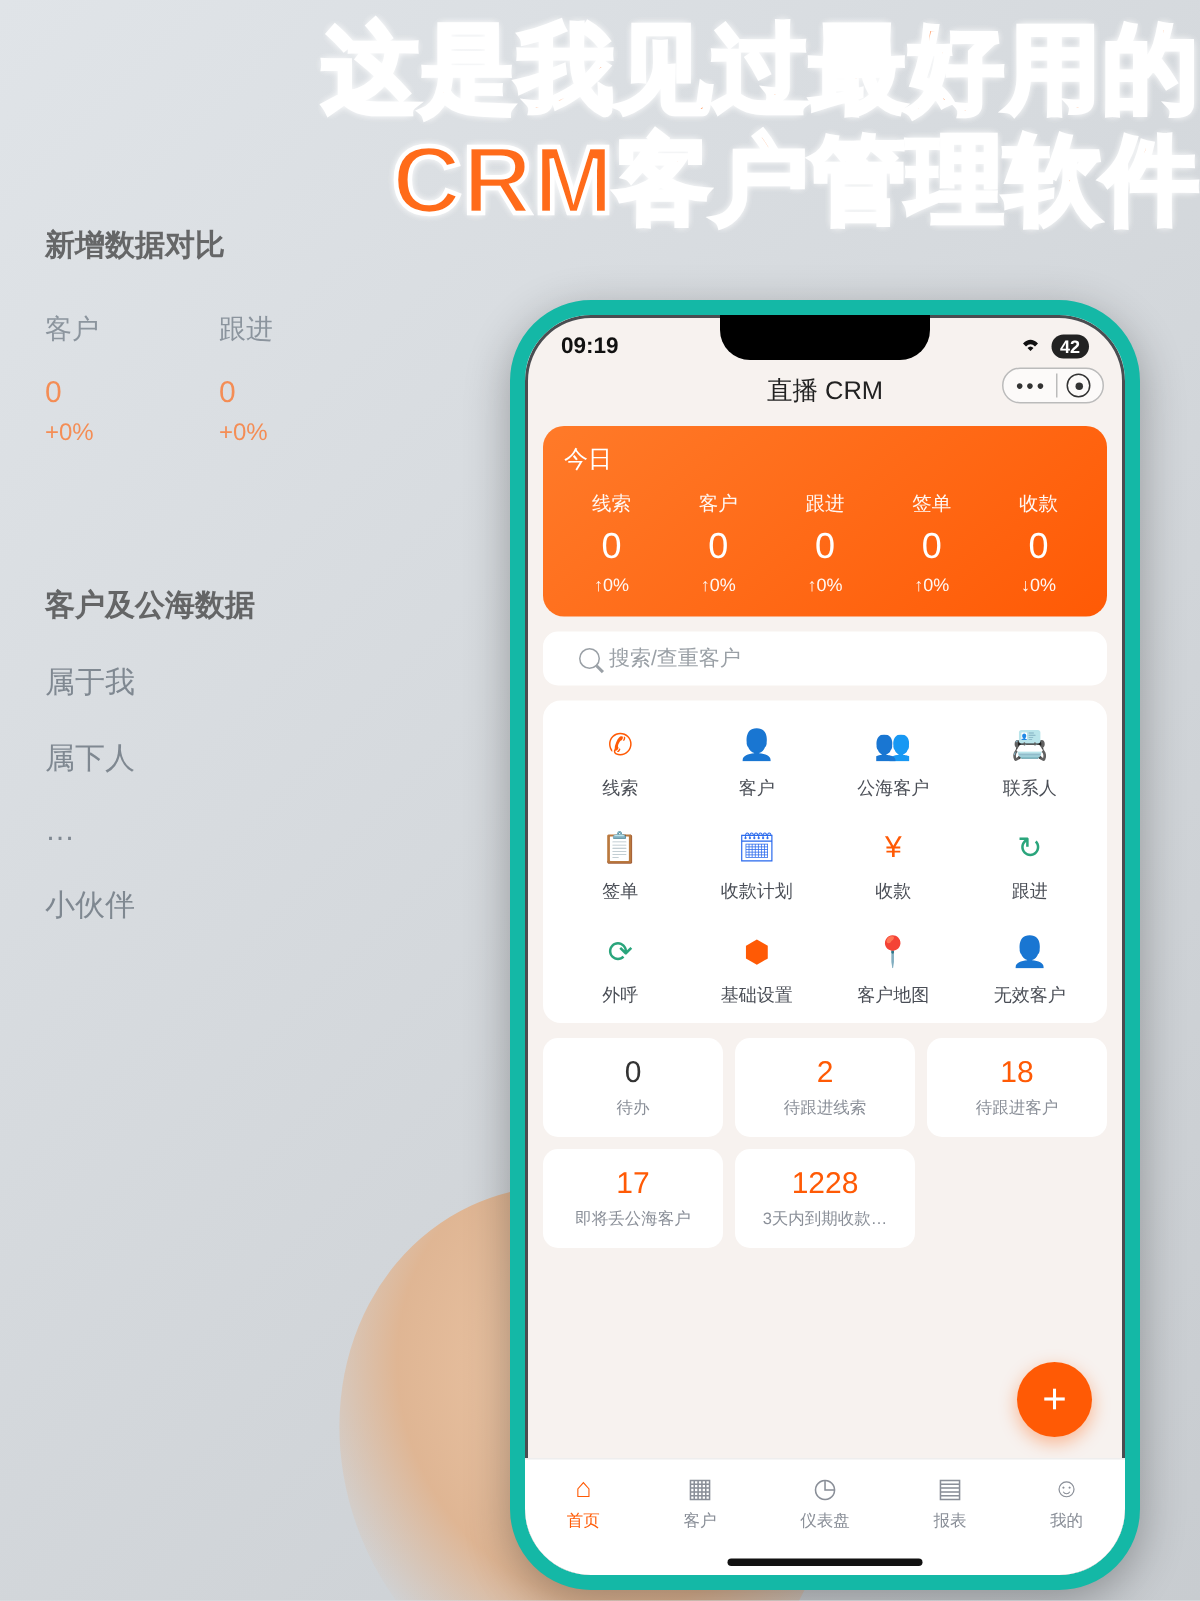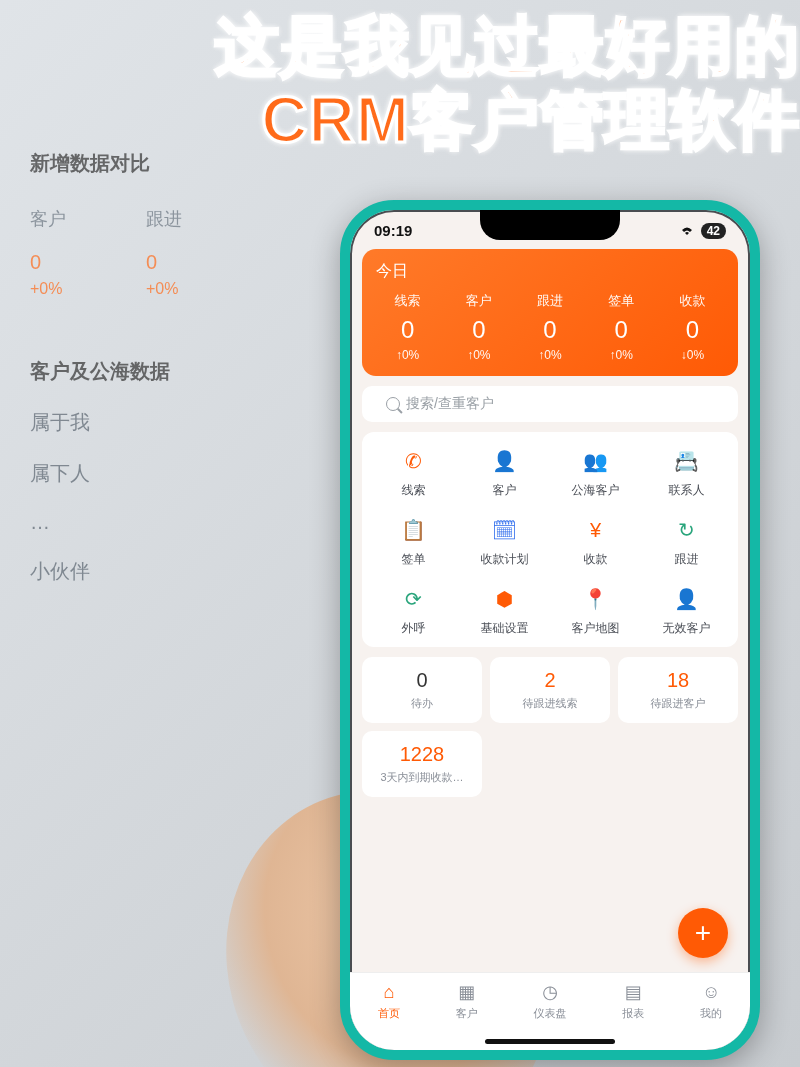--- a/index.html
+++ b/index.html
@@ -15,21 +15,21 @@
   position: absolute; top: 150px; left: 30px; width: 400px;
   color: #555; font-size: 20px; opacity: 0.7;
 }
 .bg-row { margin-bottom: 60px; }
 .bg-label { font-weight: bold; color: #333; }
 .bg-metrics { display: flex; gap: 80px; margin-top: 30px; }
 .bg-metric { text-align: left; }
 .bg-metric-label { color: #6a7580; font-size: 18px; margin-bottom: 20px; }
 .bg-metric-val { color: #ff6b1a; font-size: 20px; margin-bottom: 6px; }
 .bg-metric-pct { color: #ff6b1a; font-size: 16px; }
-.bg-section2 { margin-top: 60px; font-weight: bold; color: #333; }
+.bg-section2 { margin-top: 92px; font-weight: bold; color: #333; }
 .bg-list-item { margin-top: 24px; color: #5a6570; font-size: 20px; }
 
 
 .headline {
   position: absolute; top: 10px; left: 0; right: 0;
   text-align: right;
   font-size: 64px; font-weight: 900;
   color: #ff6b1a;
   -webkit-text-stroke: 3px #fff;
   text-shadow: 0 0 6px #fff, 0 0 6px #fff;
@@ -188,20 +188,27 @@
     <div class="status-right">
       <span>
         <svg width="16" height="12" viewBox="0 0 16 12">
             <path d="M8 11 L6 9 Q8 7 10 9 Z M3 6 Q8 1 13 6 L11 8 Q8 5 5 8 Z" fill="#111"></path>
           </svg>
       </span>
       <span class="battery-pill">42</span>
     </div>
   </div>
 
+  <div class="app-header">
+    <span>直播 CRM</span>
+    <div class="app-header-controls">
+      <span class="hc-dots">•••</span>
+      <span class="hc-target"></span>
+    </div>
+  </div>
 
   <div class="dash-card">
     <div class="dash-title">今日</div>
     <div class="dash-row" id="dash-row">
         <div class="dash-col">
           <div class="dash-col-label">线索</div>
           <div class="dash-col-val">0</div>
           <div class="dash-col-pct">↑0%</div>
         </div>
         <div class="dash-col">
@@ -288,20 +295,24 @@
         <div class="tile-num">0</div>
         <div class="tile-label">待办</div>
       </div>
       <div class="tile">
         <div class="tile-num accent">2</div>
         <div class="tile-label">待跟进线索</div>
       </div>
       <div class="tile">
         <div class="tile-num accent">18</div>
         <div class="tile-label">待跟进客户</div>
+      </div>
+      <div class="tile">
+        <div class="tile-num accent">17</div>
+        <div class="tile-label">即将丢公海客户</div>
       </div>
       <div class="tile">
         <div class="tile-num accent">1228</div>
         <div class="tile-label">3天内到期收款…</div>
       </div>
     </div>
 
   <div class="fab">
     <span>+</span>
   </div>

